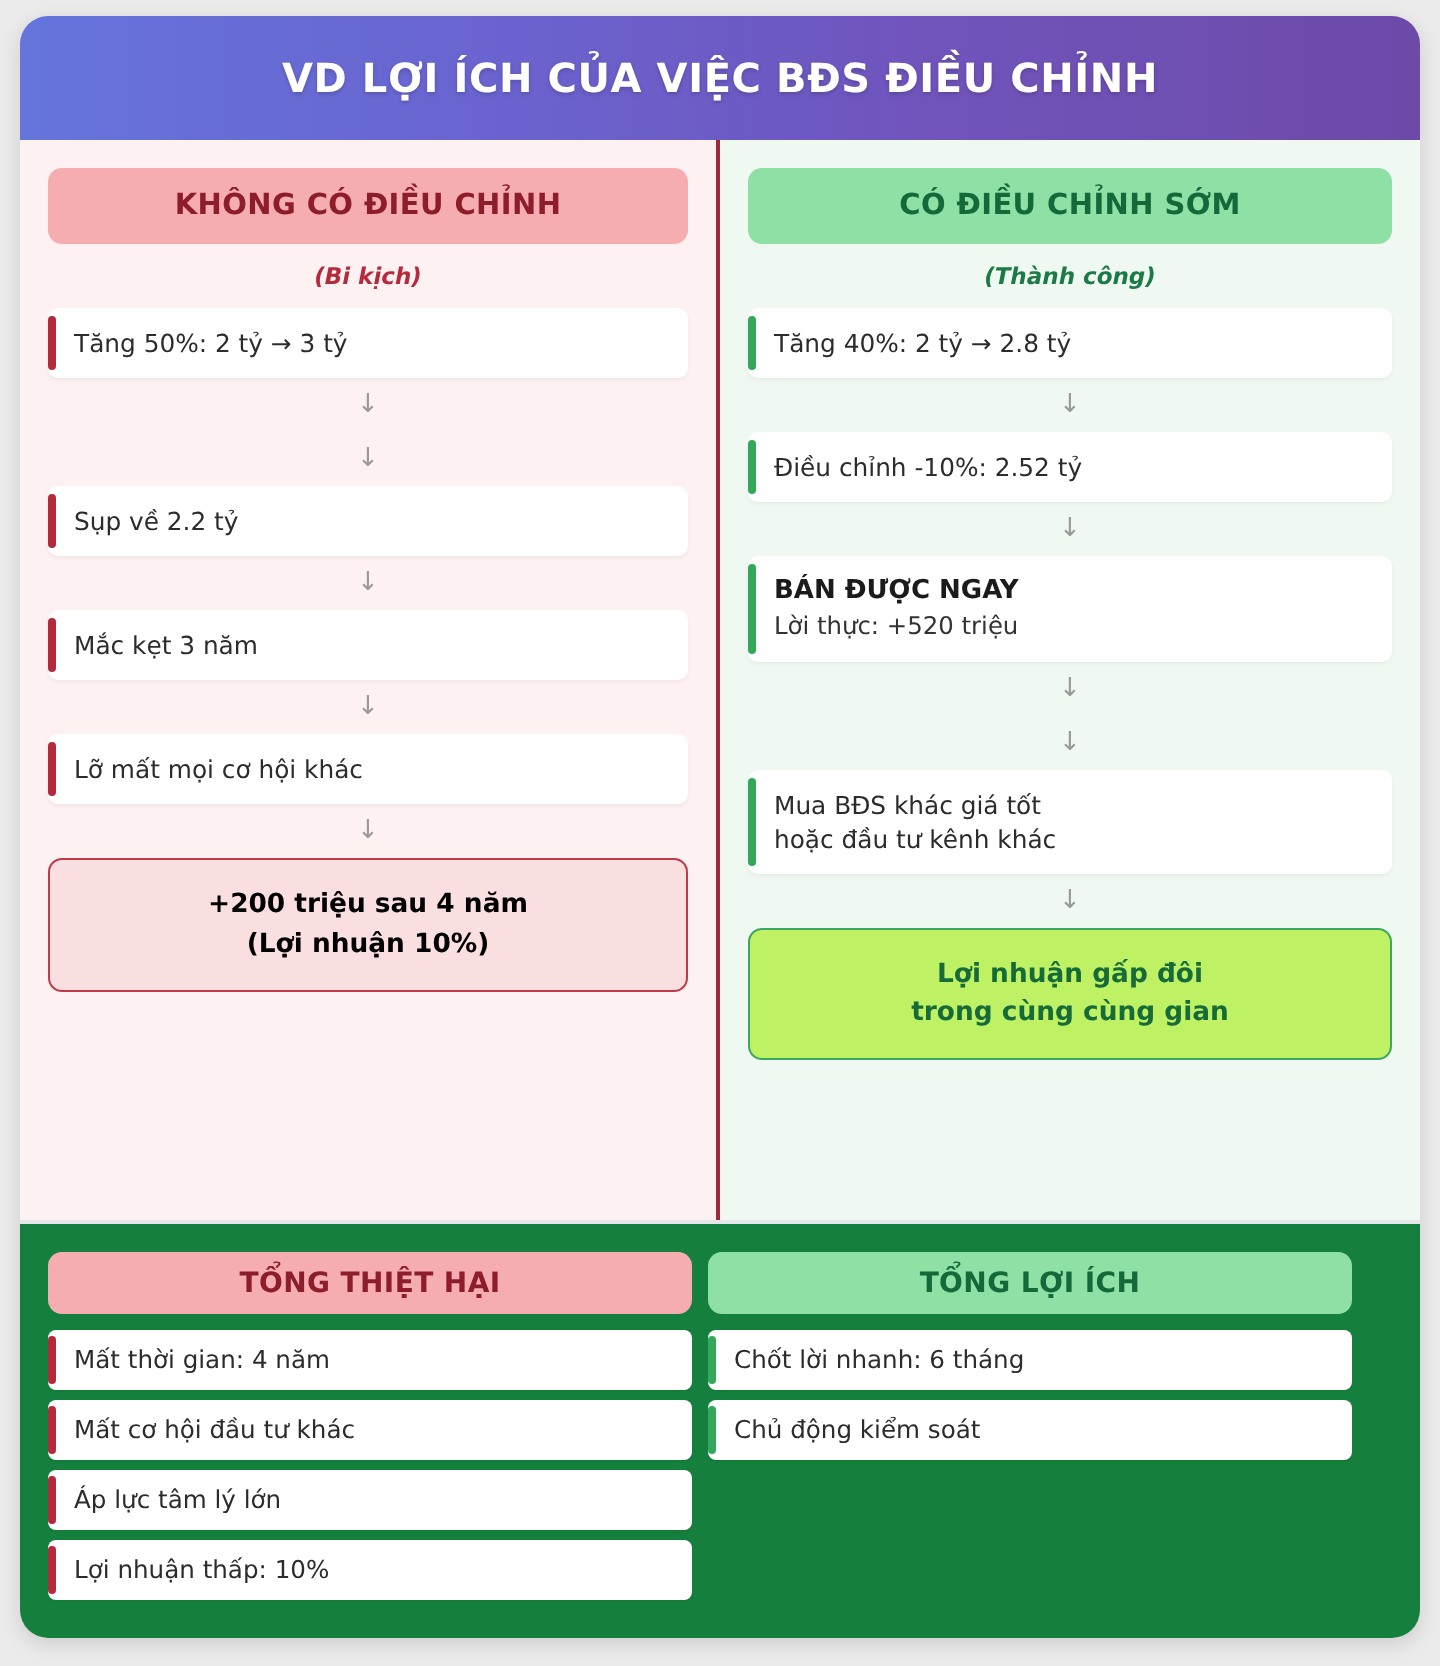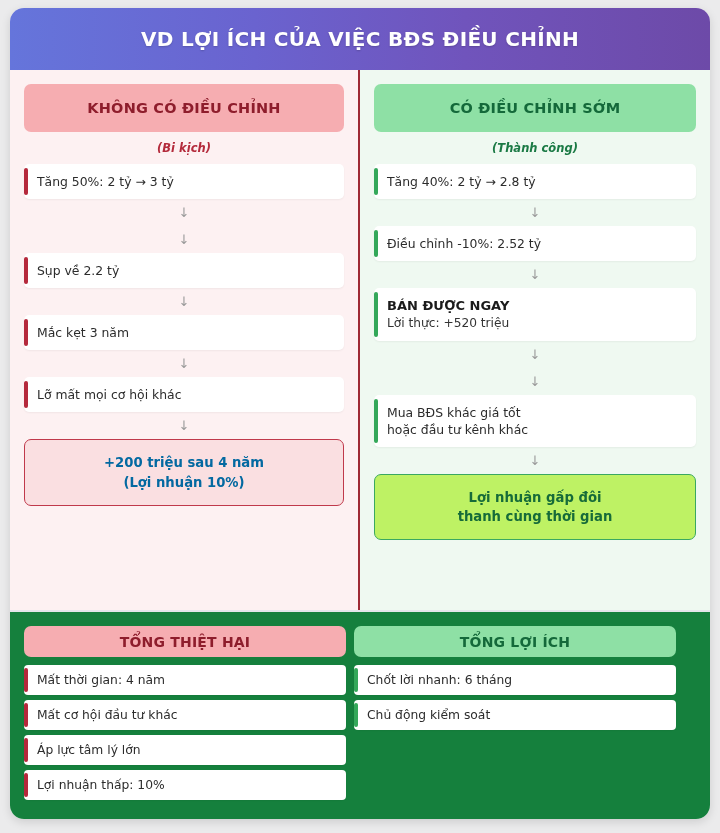--- a/index.html
+++ b/index.html
@@ -58,21 +58,21 @@
   .col {
     width: 350px;
     padding: 14px 14px 10px 14px;
     display: flex;
     flex-direction: column;
   }
   .col-bad  { background: #fdf1f2; border-right: 2px solid #9e2a35; }
   .col-good { background: #eff9f1; }
 
   .col-head {
-    height: 48px;
+    height: 38px;
     border-radius: 7px;
     display: flex;
     align-items: center;
     justify-content: center;
     font-size: 14.5px;
     font-weight: bold;
     letter-spacing: 0.2px;
   }
   .head-bad  { background: #f6adb1; color: #8e1d2c; }
   .head-good { background: #8ee0a5; color: #14693a; }
@@ -129,21 +129,21 @@
   }
 
   .result {
     border-radius: 7px;
     text-align: center;
     padding: 13px 10px;
     font-weight: bold;
     font-size: 13.2px;
     line-height: 1.45;
   }
-  .result-bad  { background: #fadfe1; border: 1.6px solid #c0394b; color: #0369a1; }
+  .result-bad  { background: #fadfe1; border: 1.6px solid #c0394b; color: #000000; }
   .result-good { background: #bef264; border: 1.6px solid #3aa861; color: #166b39; }
 
   
   .summary {
     display: flex;
     flex: 1 1 auto;
     background: #15803d;
     padding: 14px 14px 16px 14px;
     gap: 8px;
   }
@@ -252,21 +252,21 @@
           <div class="arrow">↓</div>
 
           <div class="step step-good">
             <span class="step-line" style="white-space:pre-line">Mua BĐS khác giá tốt
 hoặc đầu tư kênh khác</span>
           </div>
           <div class="arrow">↓</div>
 
           <div class="result result-good">
             <span>Lợi nhuận gấp đôi</span><br>
-            <span>thanh cùng thời gian</span>
+            <span>trong cùng cùng gian</span>
           </div>
         </div>
       </div>
     </div>
 
     <div class="summary">
 
       <div class="sum-col">
         <div class="sum-head head-bad">TỔNG THIỆT HẠI</div>
         <div class="sum-item sum-bad">Mất thời gian: 4 năm</div>

